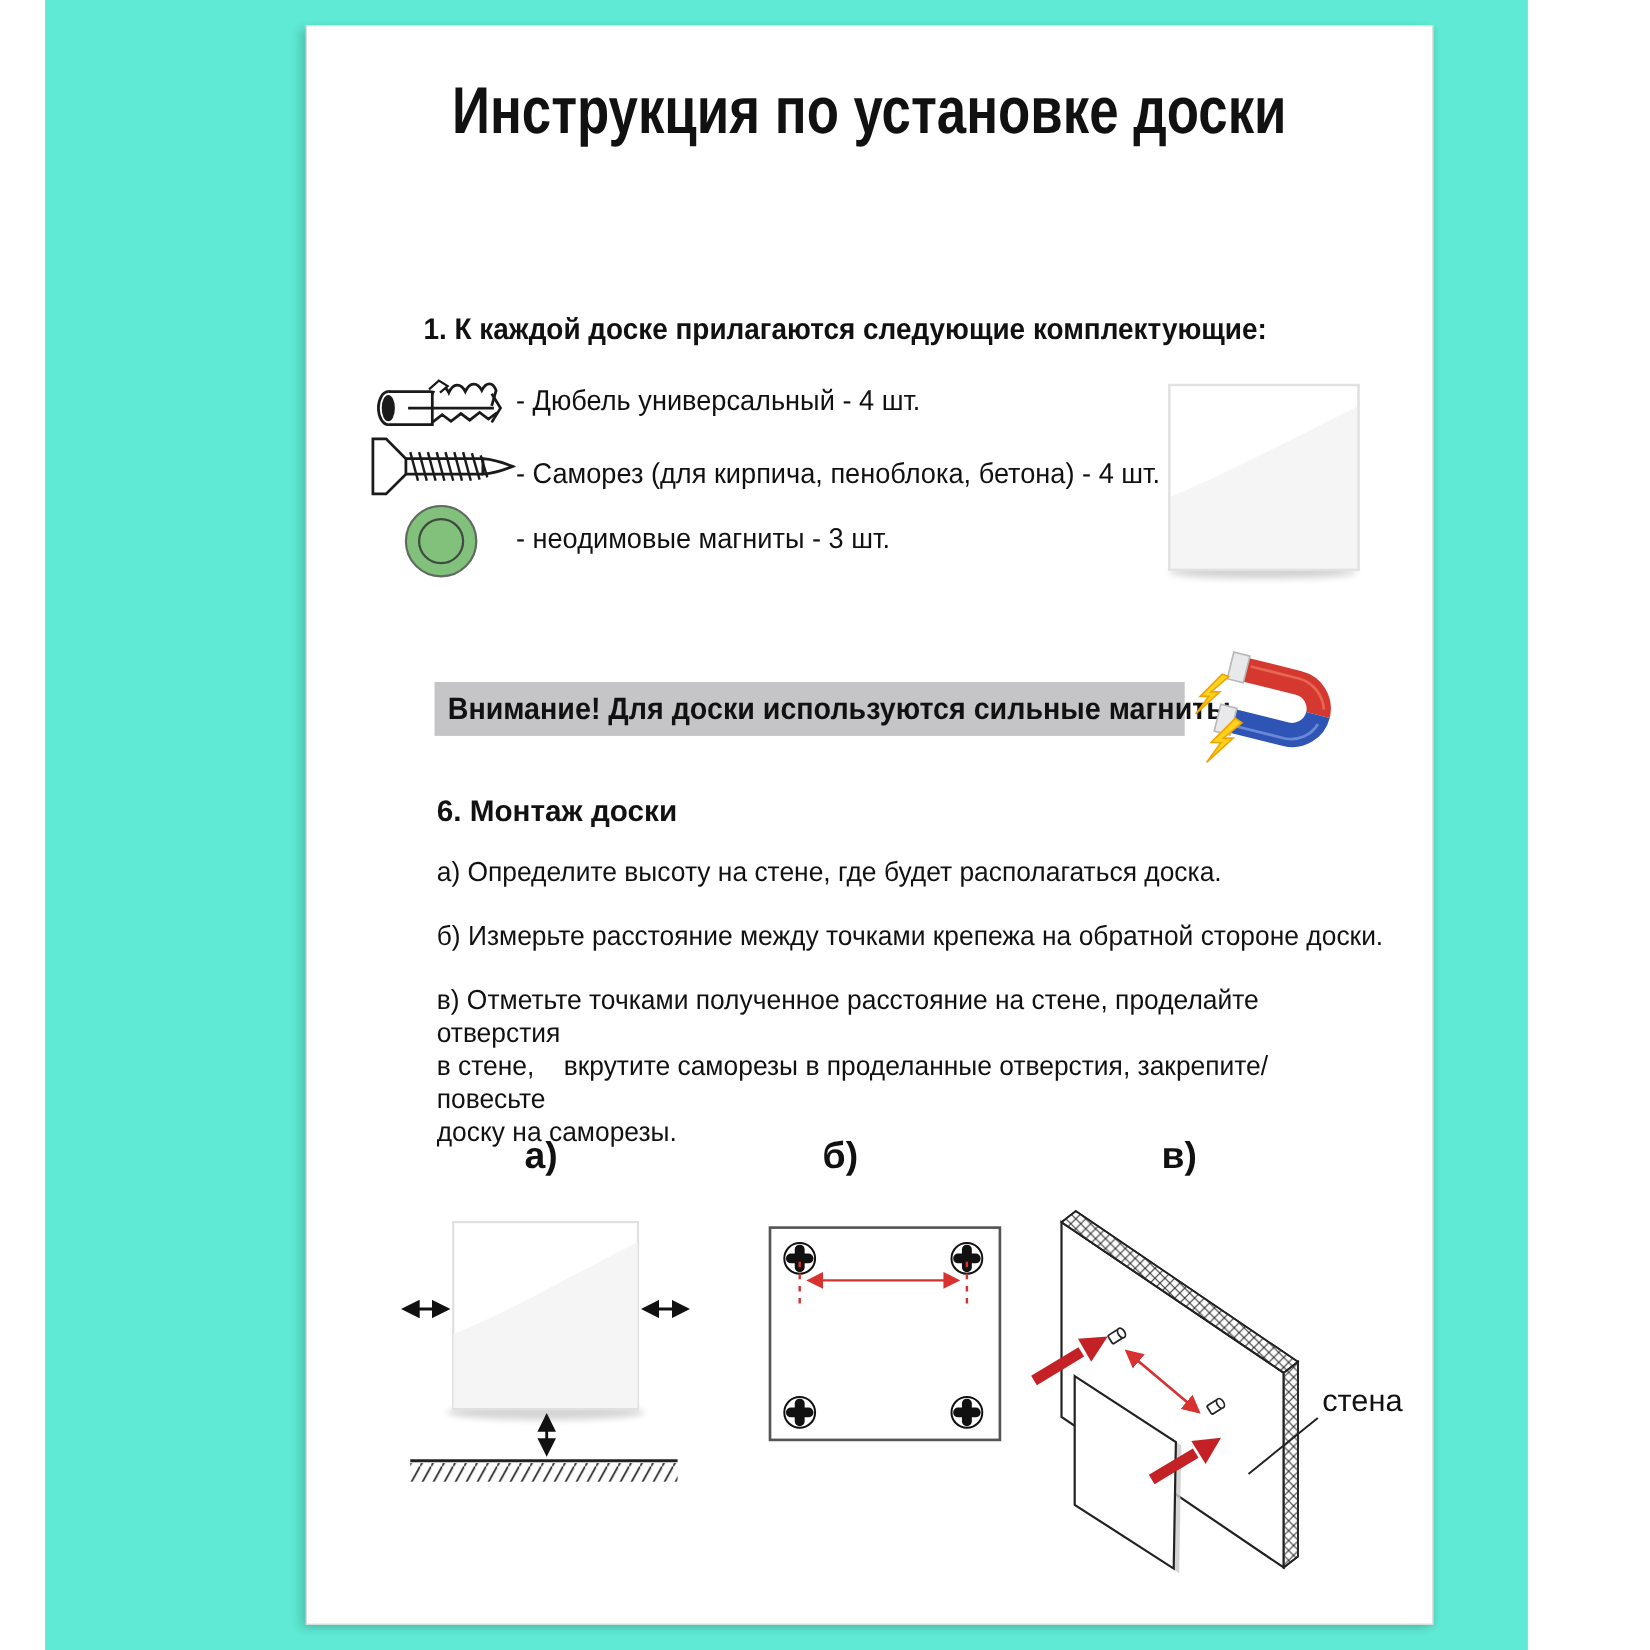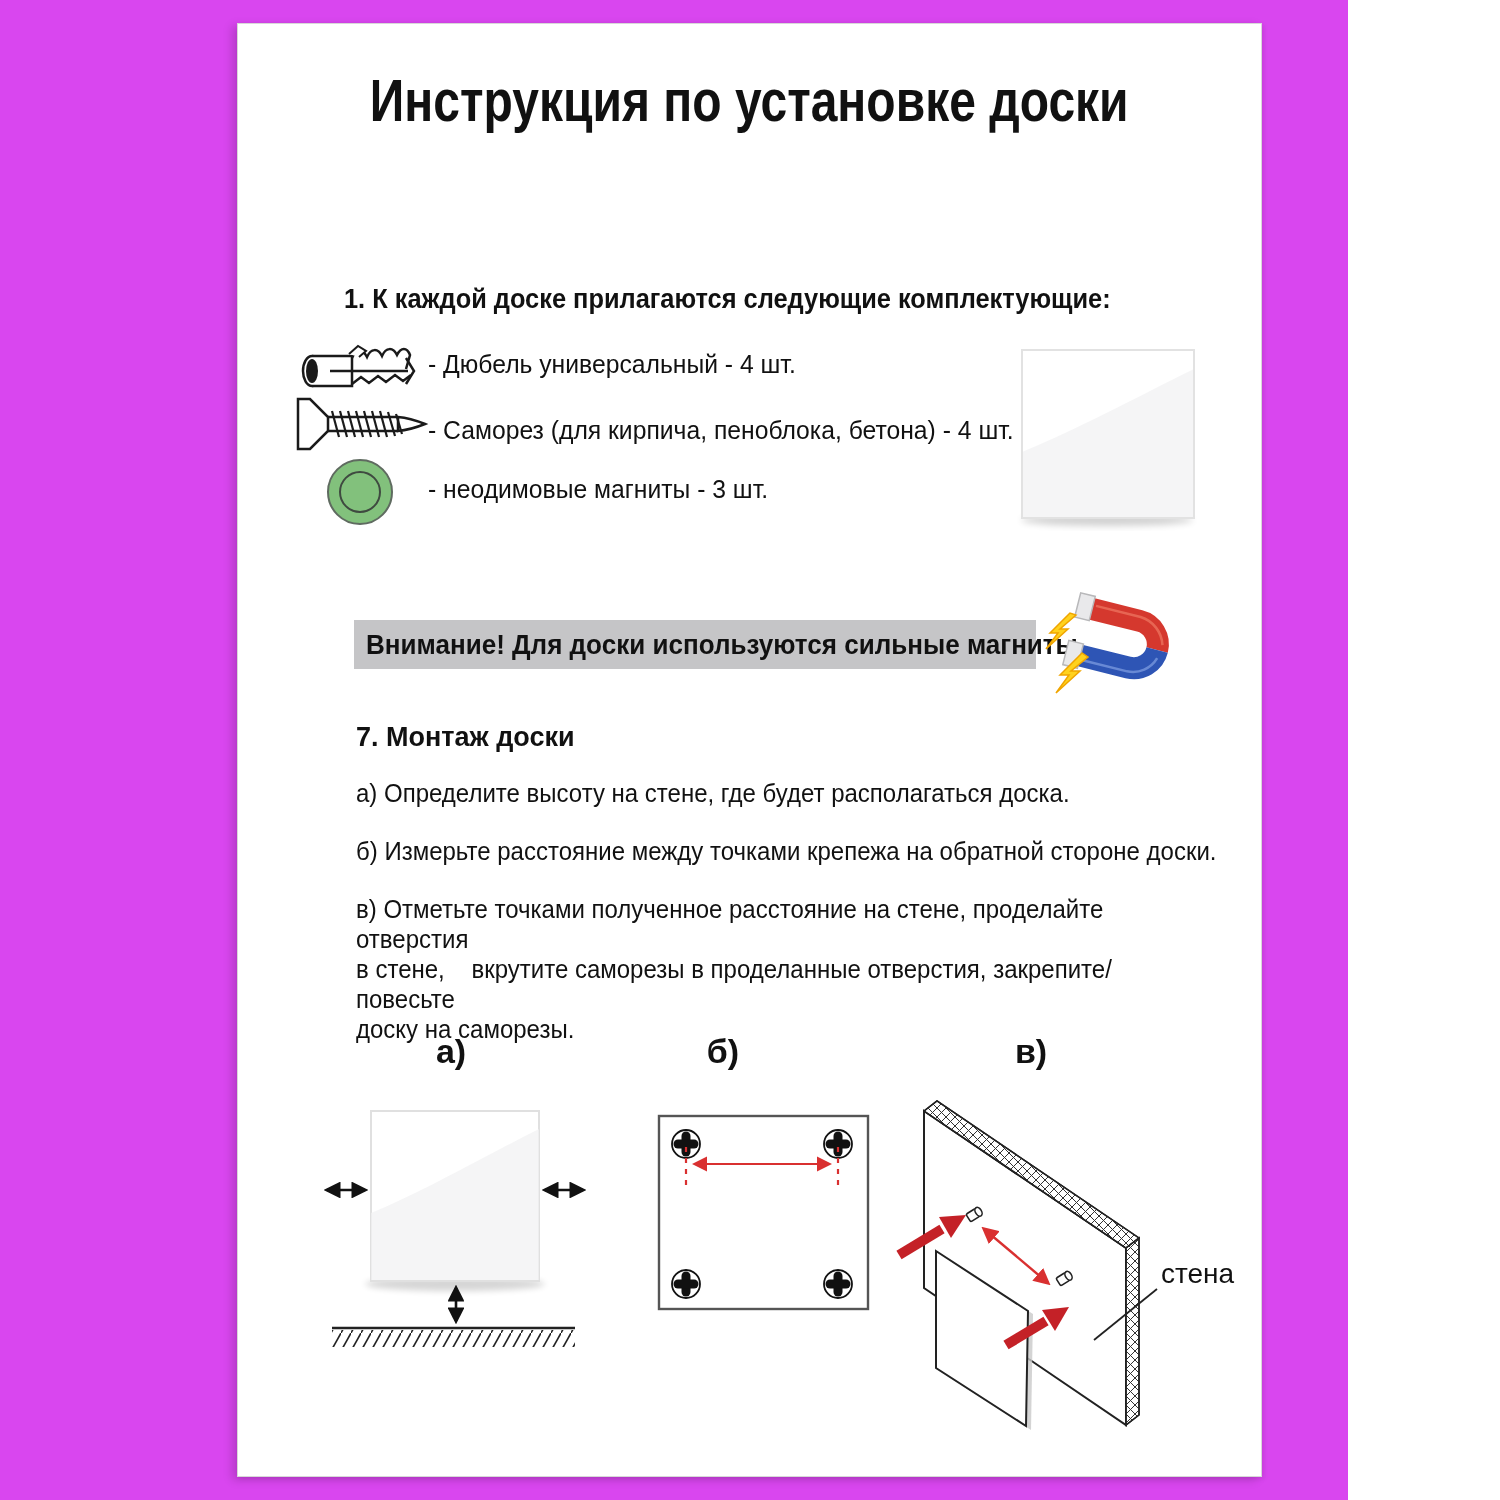--- a/index.html
+++ b/index.html
@@ -1,17 +1,17 @@
 <!DOCTYPE html>
 <html><head>
 <meta charset="utf-8">
 <style>
   html,body{margin:0;padding:0;background:#ffffff;}
-  #canvas{position:relative;width:1348px;height:1500px;background:#d946ef;overflow:hidden;
-          font-family:"Liberation Sans", sans-serif;color:#111;}
+  #canvas{position:relative;width:1348px;height:1500px;background:#5eead4;overflow:hidden;
+          font-family:"Liberation Sans", sans-serif;color:#111;margin-left:41px;}
   #sheet{position:absolute;left:237px;top:23px;width:1025px;height:1454px;background:#ffffff;
          border:1px solid #d8d8d8;box-sizing:border-box;
          box-shadow:-5px 3px 9px rgba(0,0,0,0.16), 2px 2px 5px rgba(0,0,0,0.08);}
   .abs{position:absolute;}
   .title{left:0;top:44px;width:100%;text-align:center;font-size:60px;font-weight:700;
          line-height:66px;white-space:nowrap;}
   .title>span{display:inline-block;transform:scaleX(0.80);transform-origin:50% 50%;}
   .subtitle{left:0;top:148px;width:100%;text-align:center;font-size:26px;line-height:34px;}
   .subtitle>span{display:inline-block;transform:scaleX(0.95);}
   .h1{left:106px;top:260px;font-size:27px;font-weight:700;white-space:nowrap;
@@ -101,21 +101,21 @@
         <path d="M122,54 A24,24 0 0 1 98,78 H48" fill="none" stroke="#2e55b5" stroke-width="22"></path>
         <path d="M52,26 H98 A31,31 0 0 1 126,48" fill="none" stroke="#e96a58" stroke-width="2.5" opacity="0.9"></path>
         <path d="M124,62 A28,28 0 0 1 98,82 H52" fill="none" stroke="#6f8fd8" stroke-width="2.5" opacity="0.9"></path>
         <rect x="34" y="17" width="15" height="25" fill="#e9e9eb" stroke="#b8b8ba" stroke-width="1.5"></rect>
         <rect x="34" y="66" width="15" height="25" fill="#e9e9eb" stroke="#b8b8ba" stroke-width="1.5"></rect>
       </g>
       <polygon points="34,26 14,46 22,46 10,62 32,42 24,42 40,28" fill="#ffd21e" stroke="#f0a500" stroke-width="1.5"></polygon>
       <polygon points="46,66 24,88 33,88 20,106 44,84 35,84 52,70" fill="#ffd21e" stroke="#f0a500" stroke-width="1.5"></polygon>
     </svg>
 
-    <div class="abs h2">7. Монтаж доски</div>
+    <div class="abs h2">6. Монтаж доски</div>
     <div class="abs step" style="top:754px;">а) Определите высоту на стене, где будет располагаться доска.</div>
     <div class="abs step" style="top:812px;">б) Измерьте расстояние между точками крепежа на обратной стороне доски.</div>
     <div class="abs step multi" style="top:870px;">в) Отметьте точками полученное расстояние на стене, проделайте отверстия
 в стене,    вкрутите саморезы в проделанные отверстия, закрепите/повесьте
 доску на саморезы.</div>
 
     <div class="abs dialabel" style="left:213px;">а)</div>
     <div class="abs dialabel" style="left:485px;">б)</div>
     <div class="abs dialabel" style="left:793px;">в)</div>
 

